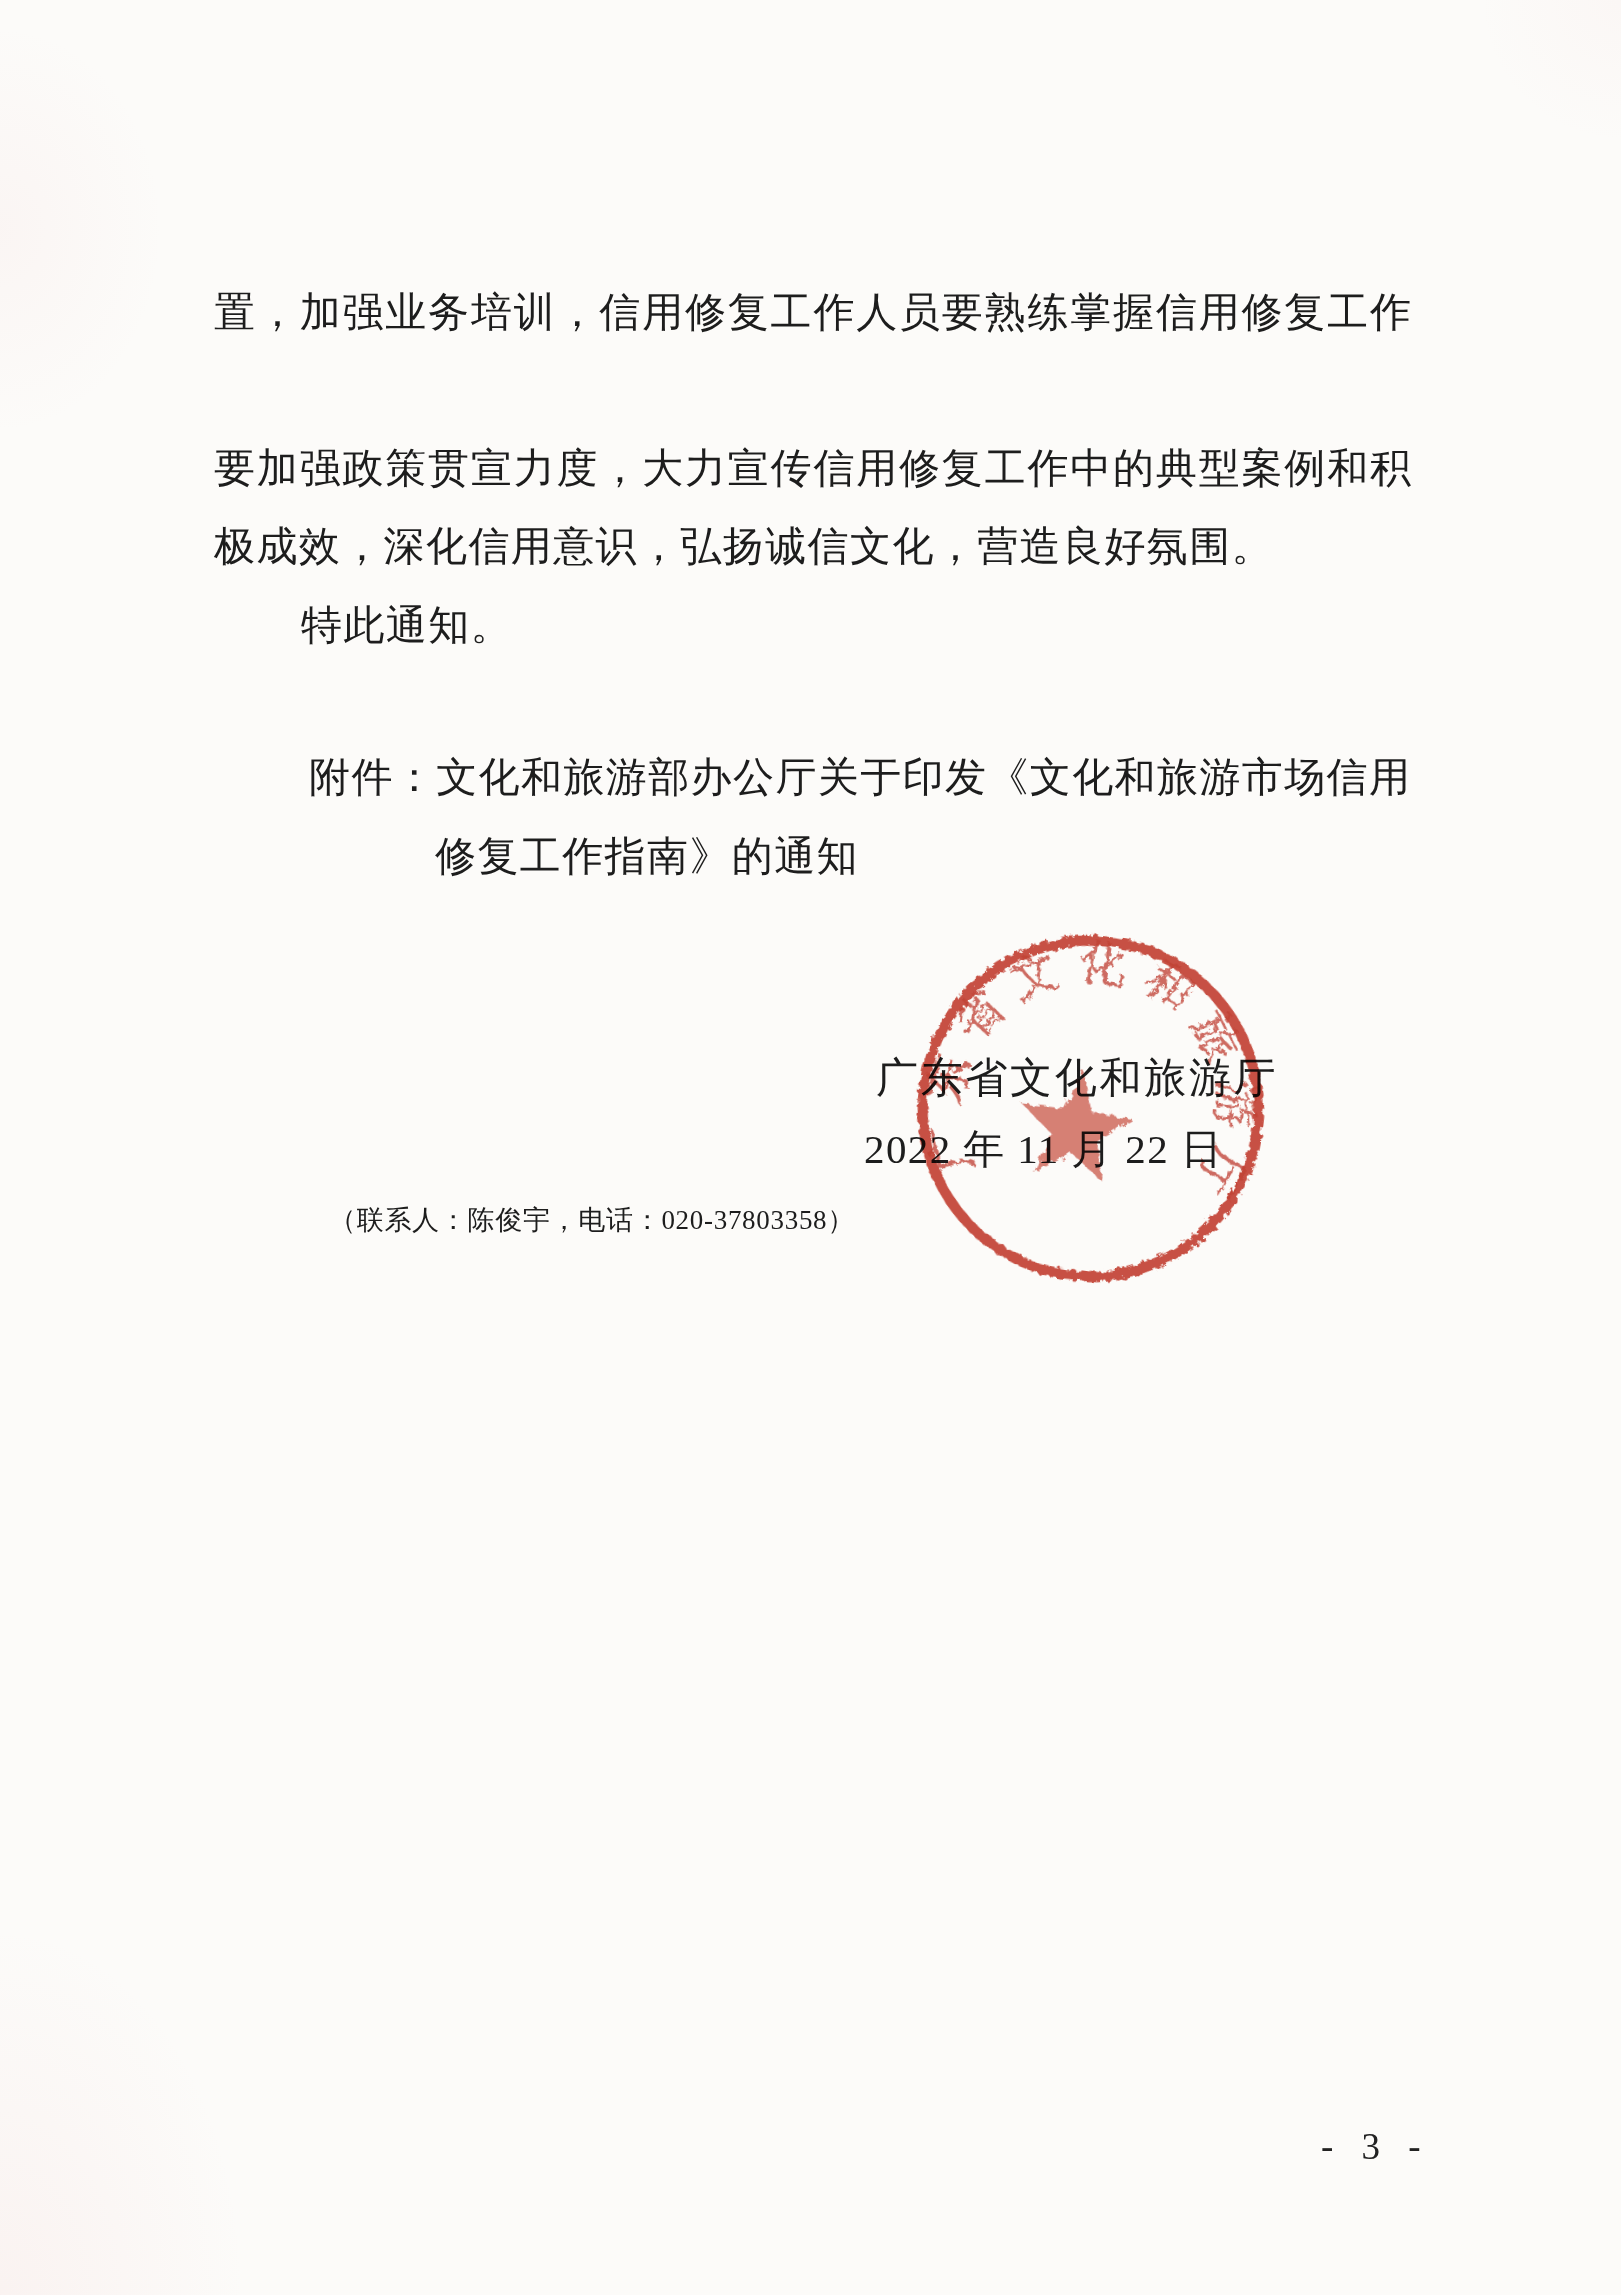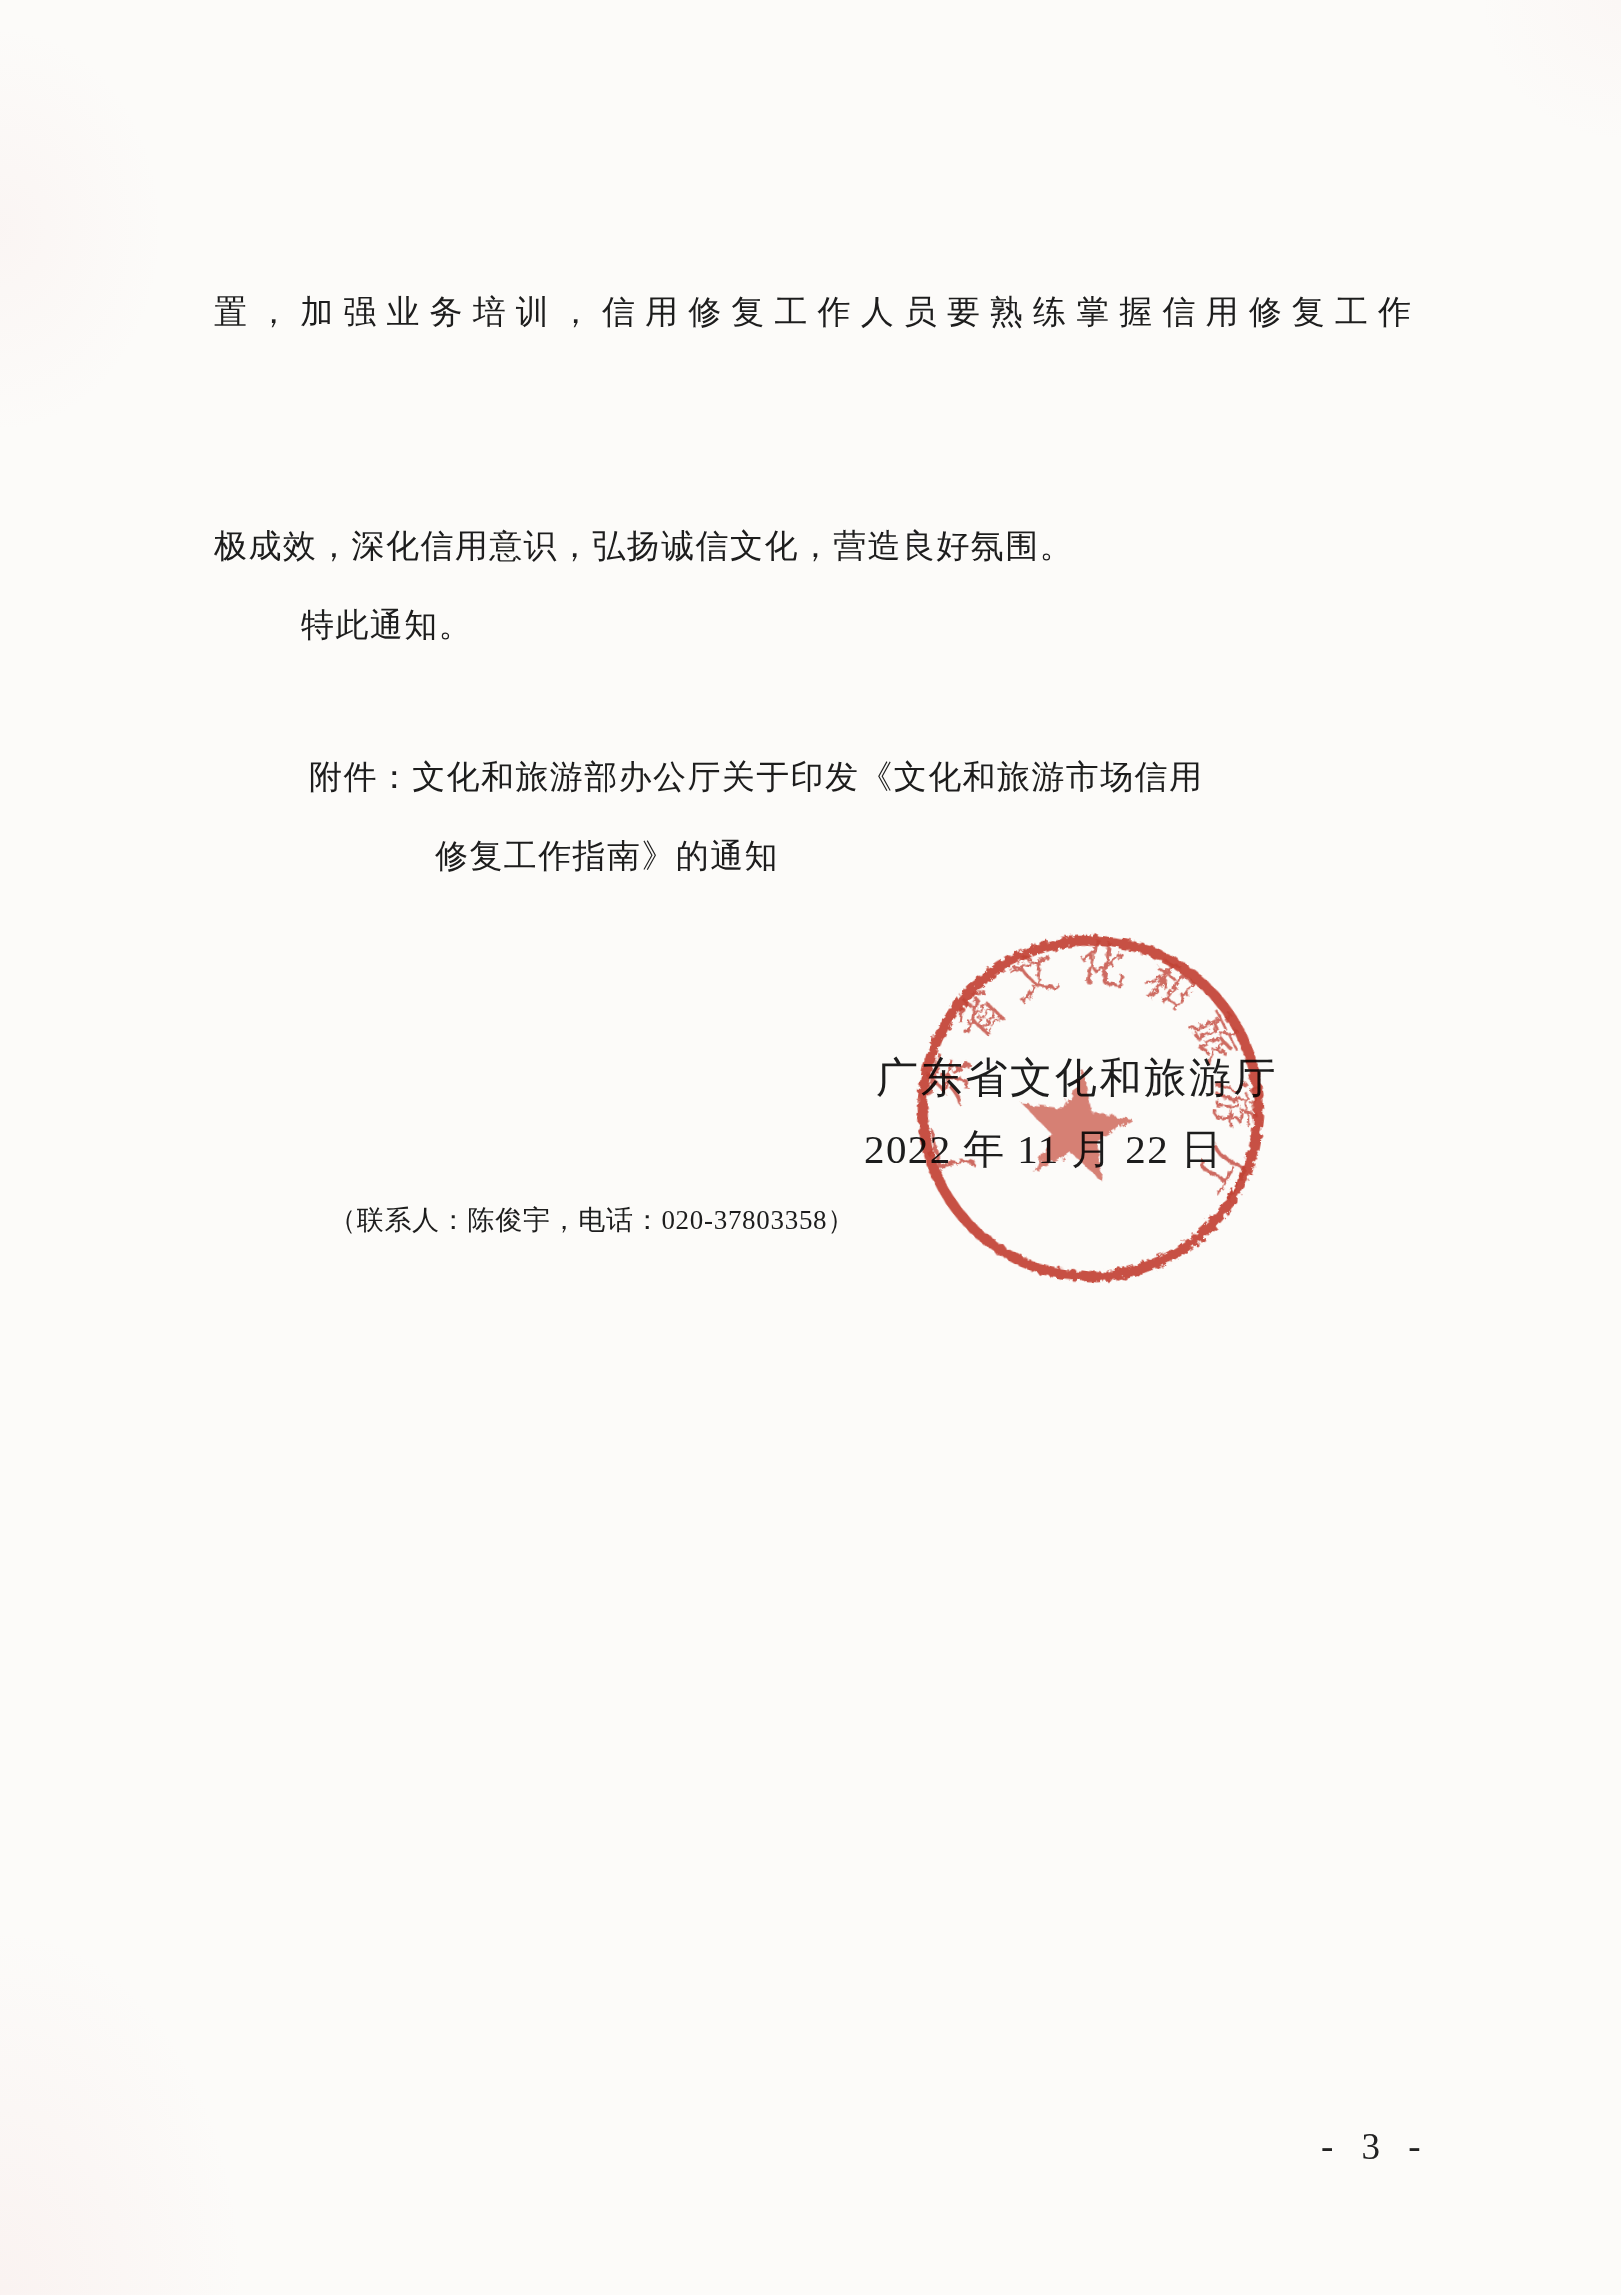--- a/index.html
+++ b/index.html
@@ -14,21 +14,21 @@
   
   .page::before{
     content:"";position:absolute;inset:0;pointer-events:none;
     background:
       radial-gradient(408px 611px at 0% 100%, rgba(232,170,170,0.10), rgba(232,170,170,0) 60%),
       radial-gradient(272px 340px at 0% 10%, rgba(232,170,170,0.07), rgba(232,170,170,0) 60%),
       radial-gradient(204px 204px at 100% 0%, rgba(232,170,170,0.05), rgba(232,170,170,0) 70%);
   }
   .bodyline{
     position:absolute;left:214px;width:1197px;
-    font-size:33px;line-height:78px;white-space:nowrap;
+    font-size:41px;line-height:78px;white-space:nowrap;
     letter-spacing:1.4px;
   }
   .just{
     white-space:normal;
     text-align:justify;text-align-last:justify;
     letter-spacing:0;
   }
   .att1{left:309px;width:1114px;}
   .att2{left:435px;}
   .indent{padding-left:87px;}
@@ -55,20 +55,21 @@
     mix-blend-mode:multiply;
     opacity:0.95;
   }
 </style>
 </head>
 <body>
 
 <div class="page">
 
   <div class="bodyline just" style="top:273px">置，加强业务培训，信用修复工作人员要熟练掌握信用修复工作</div>
+  <div class="bodyline just" style="top:429px">要加强政策贯宣力度，大力宣传信用修复工作中的典型案例和积</div>
   <div class="bodyline indent" style="top:586px">特此通知。</div>
   <div class="bodyline" style="top:507px">极成效，深化信用意识，弘扬诚信文化，营造良好氛围。</div>
 
   <div class="bodyline att1" style="top:738px">附件：文化和旅游部办公厅关于印发《文化和旅游市场信用</div>
   <div class="bodyline att2" style="top:817px">修复工作指南》的通知</div>
 
   <div class="sig">广东省文化和旅游厅</div>
   <div class="date">2022 年 11 月 22 日</div>
   <div class="contact">（联系人：陈俊宇，电话：020-37803358）</div>
 

